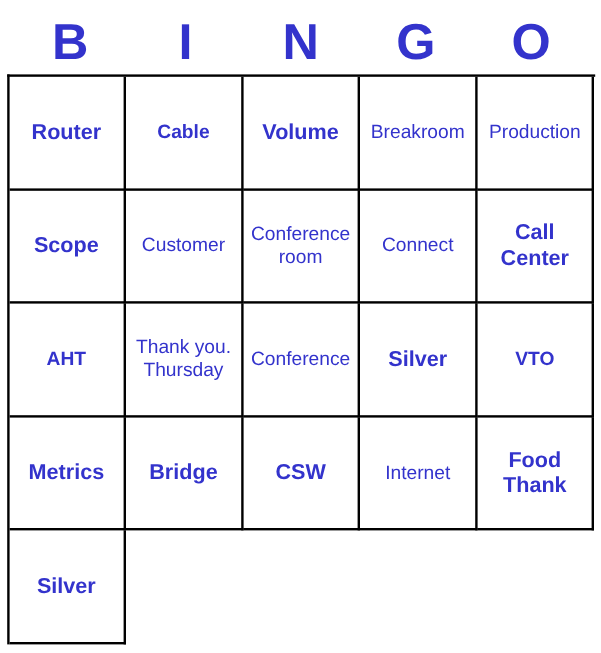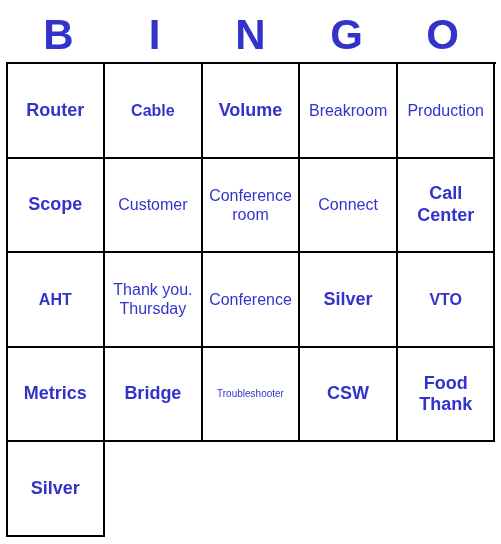--- a/index.html
+++ b/index.html
@@ -142,24 +142,24 @@
       <div class="bingo-cell">
         <span class="cell-text large">VTO</span>
       </div>
       <div class="bingo-cell">
         <span class="cell-text medium">Metrics</span>
       </div>
       <div class="bingo-cell">
         <span class="cell-text medium">Bridge</span>
       </div>
       <div class="bingo-cell">
-        <span class="cell-text xsmall">Troubleshooter</span>
+        <span class="cell-text medium">CSW</span>
       </div>
       <div class="bingo-cell">
-        <span class="cell-text medium">CSW</span>
+        <span class="cell-text small">Internet</span>
       </div>
       <div class="bingo-cell">
         <span class="cell-text medium">Food Thank</span>
       </div>
       <div class="bingo-cell">
         <span class="cell-text medium">Silver</span>
       </div>
     </div>
 </div>
 

